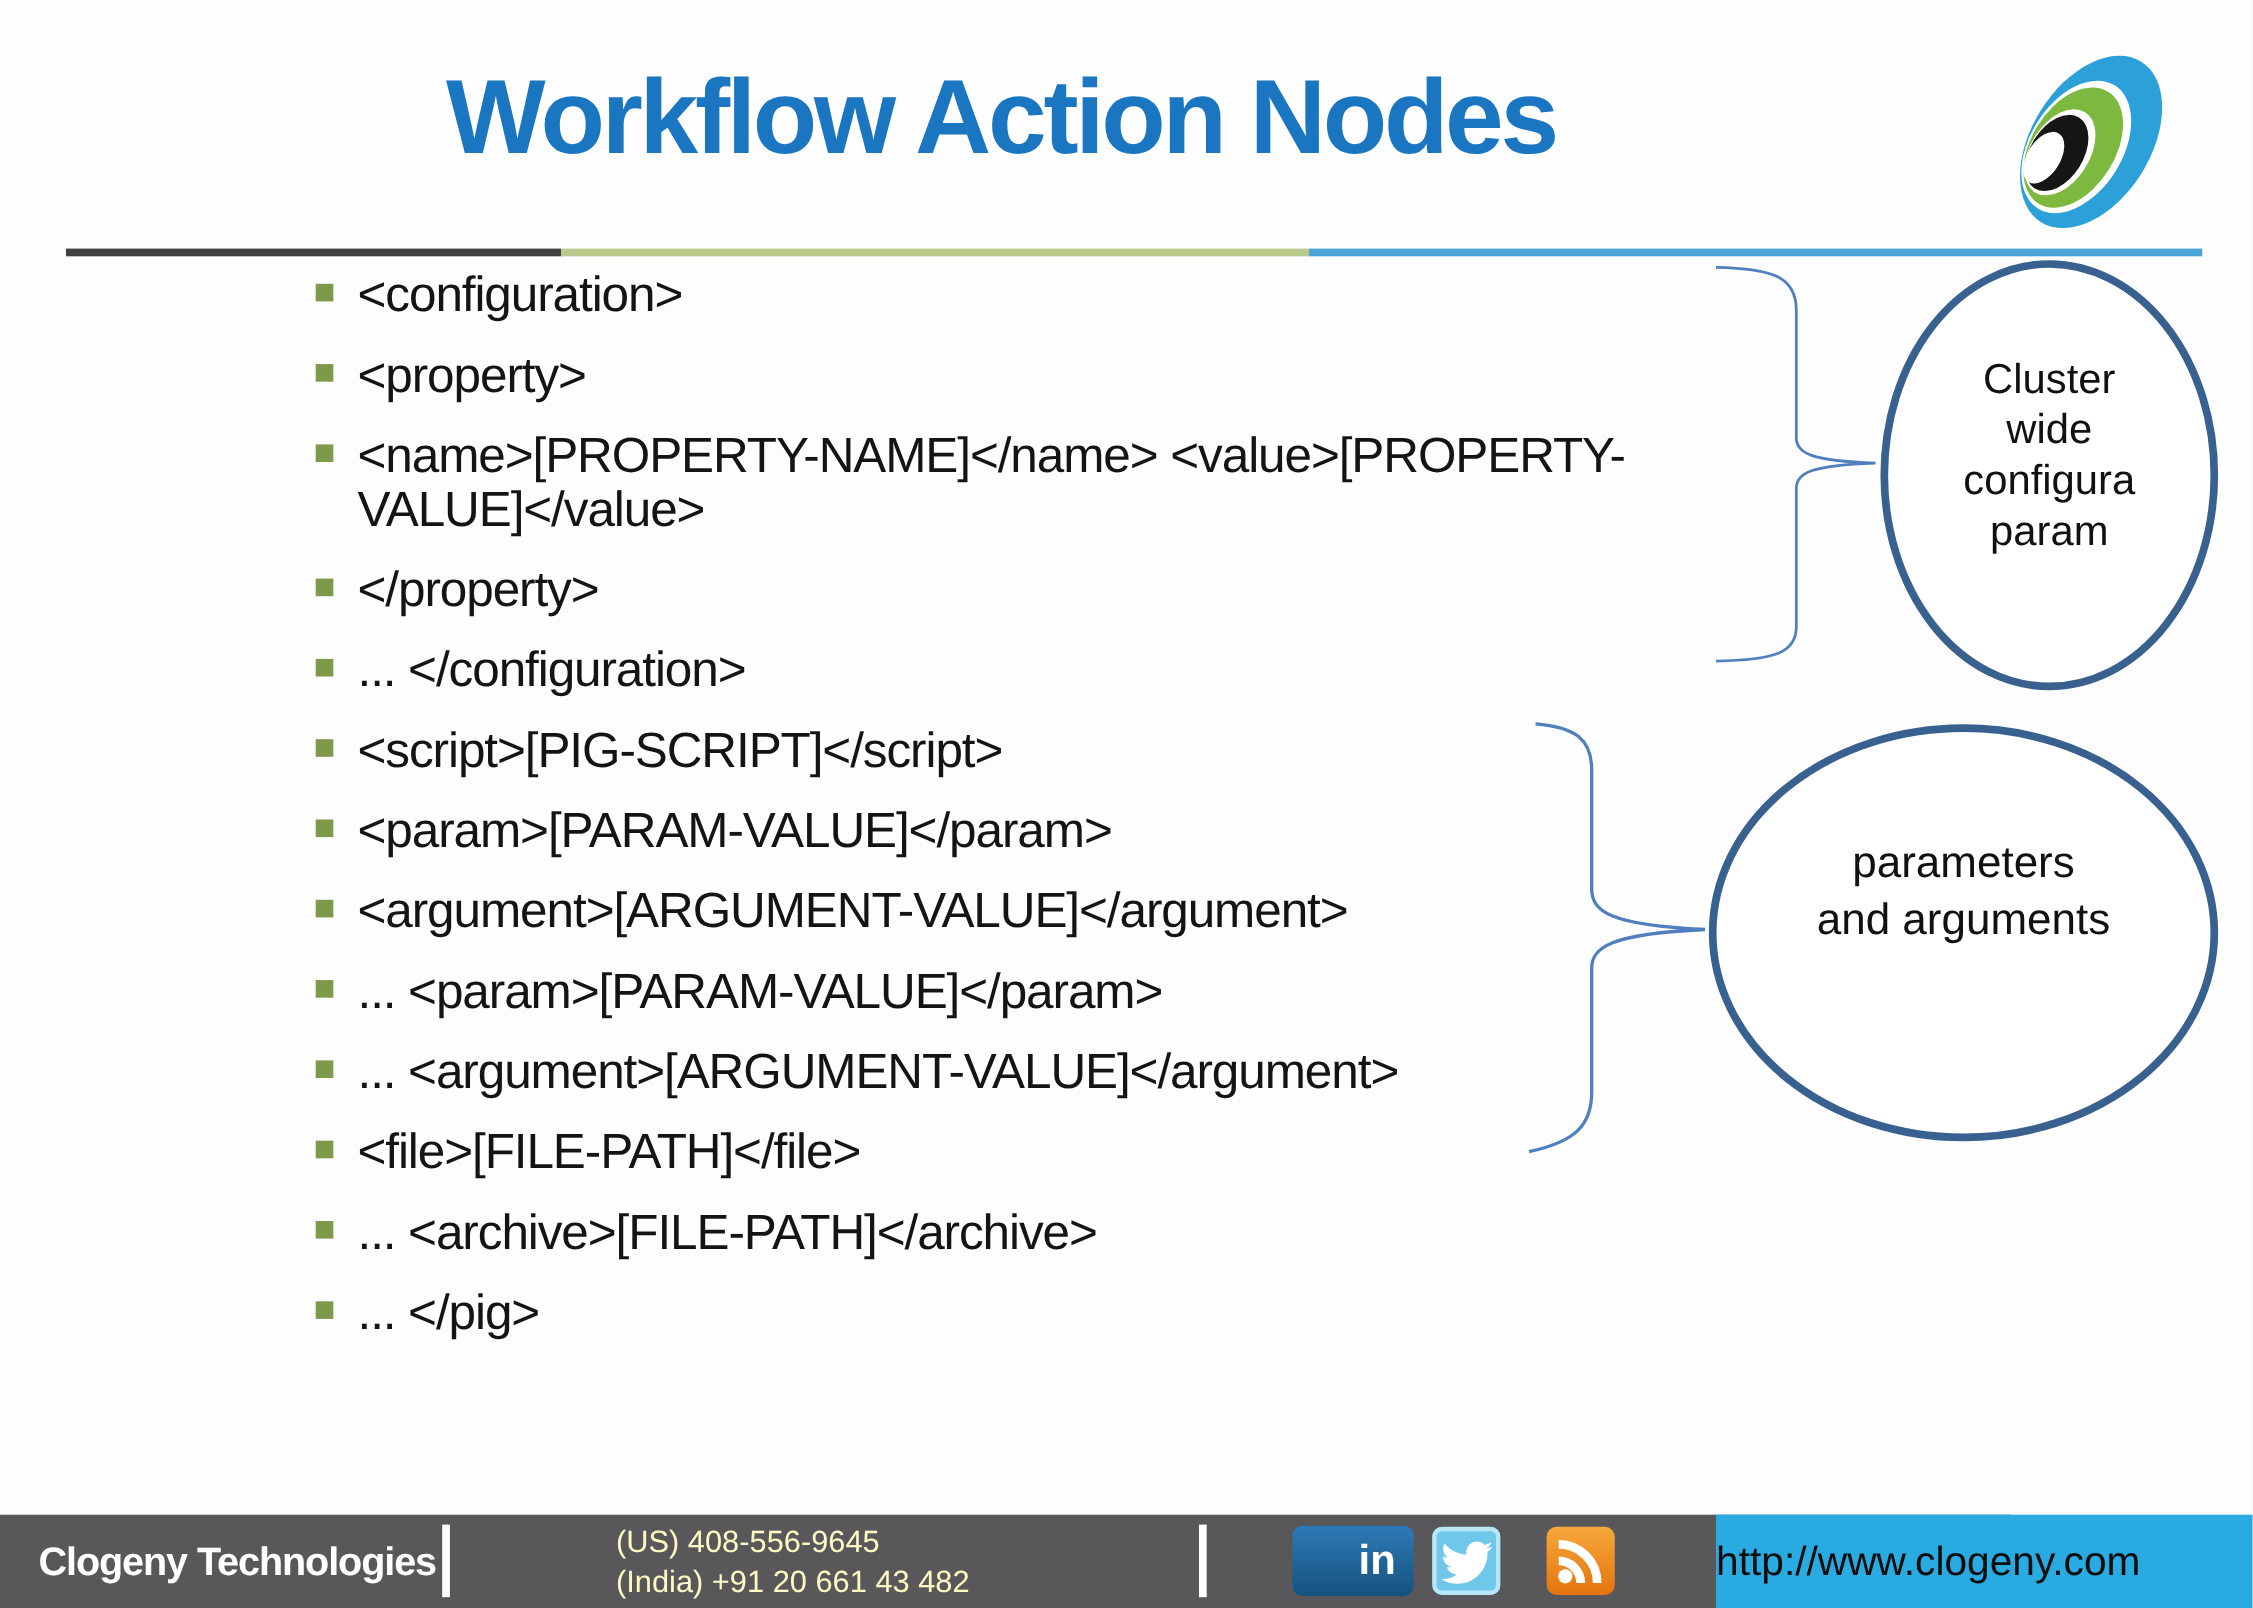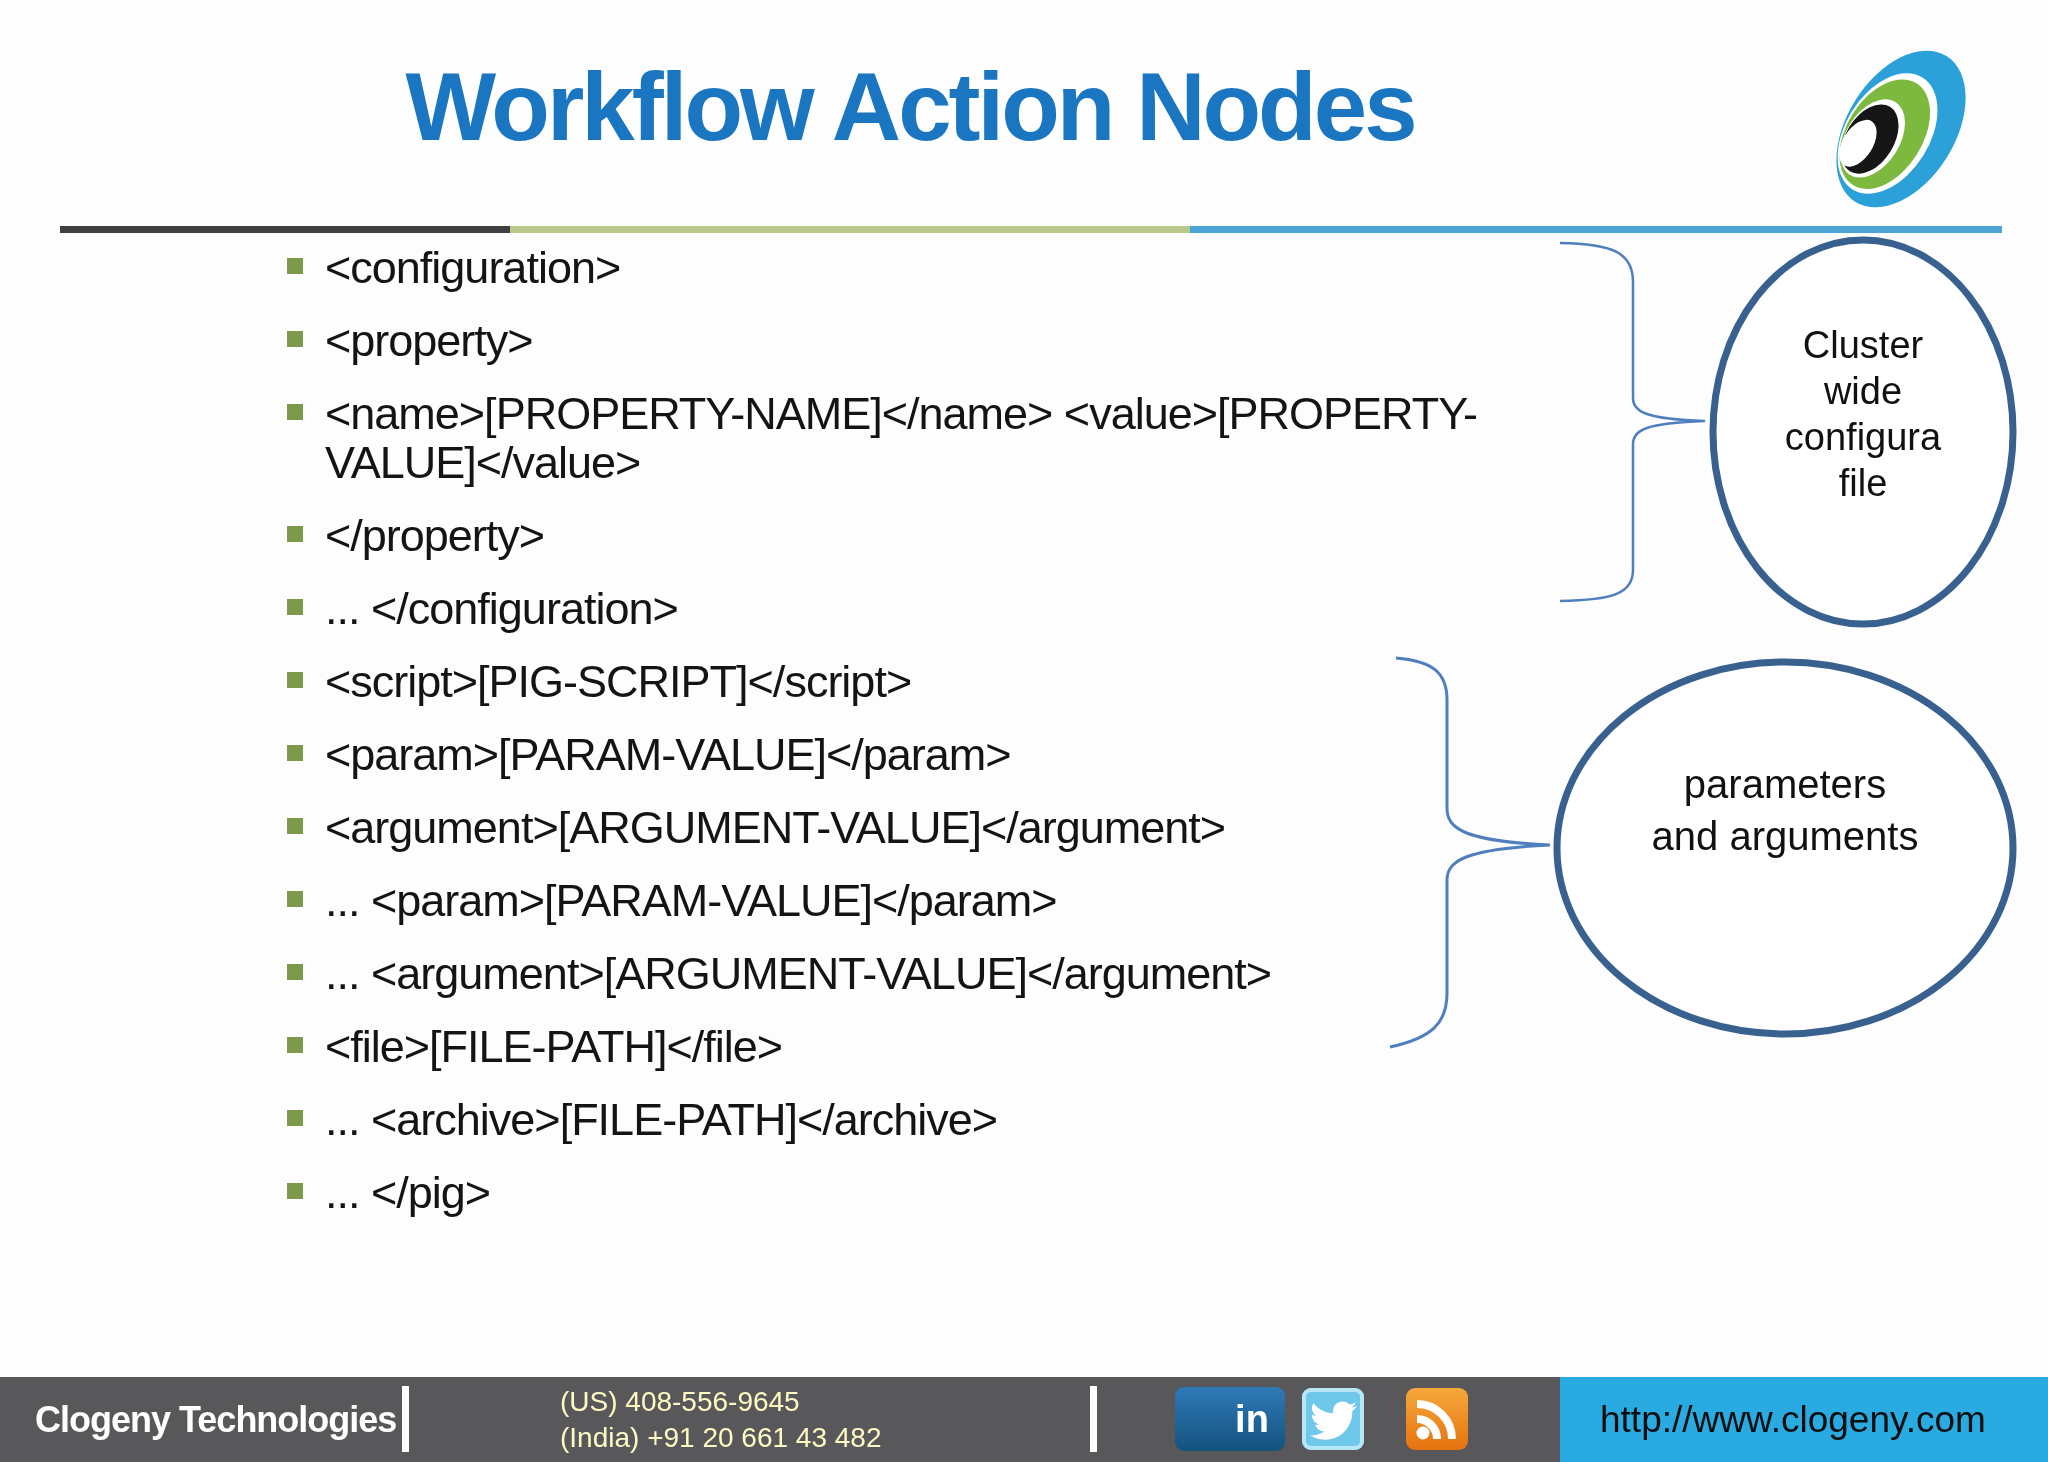--- a/index.html
+++ b/index.html
@@ -37,21 +37,21 @@
   .phones{position:absolute;left:560px;top:7px;font-size:28px;line-height:36px;color:#fef9c3;}
   .icon{position:absolute;border-radius:9px;}
   .linkedin{left:1175px;top:10px;width:66px;height:64px;
             background:linear-gradient(#2e7ab8,#14527e);display:flex;align-items:center;
             justify-content:center;color:#fff;font-weight:bold;font-size:38px;padding-left:44px;}
   .twitter{left:1302px;top:11px;width:62px;height:62px;background:#6fc7e9;
            box-shadow:inset 0 0 0 4px #b7e6f7;}
   .rss{left:1406px;top:11px;width:62px;height:62px;background:linear-gradient(#f6a83b,#e5730f);}
   .urlpanel{position:absolute;left:1560px;top:0;width:488px;height:85px;background:#29abe2;
             display:flex;align-items:center;}
-  .urlpanel span{padding-left:40px;font-size:37px;color:#0d0d0d;white-space:nowrap;}
+  .urlpanel span{font-size:37px;color:#0d0d0d;white-space:nowrap;}
 </style>
 </head>
 <body>
 
 <div class="slide">
 
   <div class="title">Workflow Action Nodes</div>
 
   <svg class="logo" width="190" height="178" viewBox="0 0 190 178">
     <defs>
@@ -163,21 +163,21 @@
     <path d="M1560,243 C1612,244 1633,252 1633,282 L1633,398 C1633,412 1646,419 1705,421 C1646,423 1633,430 1633,444 L1633,570 C1633,594 1612,600 1560,601" fill="none" stroke="#4f7fbe" stroke-width="2.5"></path>
     <path d="M1396,658 C1432,661 1447,672 1447,700 L1447,808 C1447,828 1462,841 1550,845 C1462,849 1447,862 1447,880 L1447,993 C1447,1023 1432,1038 1390,1047" fill="none" stroke="#4f7fbe" stroke-width="3"></path>
     <ellipse cx="1863" cy="432" rx="150" ry="192" fill="#ffffff" stroke="#38618f" stroke-width="7"></ellipse>
     <ellipse cx="1785" cy="848" rx="228" ry="186" fill="#ffffff" stroke="#38618f" stroke-width="7"></ellipse>
   </svg>
 
   <div class="etext etext1">
     <span>Cluster</span>
     <span>wide</span>
     <span>configura</span>
-    <span>file</span>
+    <span>param</span>
   </div>
   <div class="etext etext2">
     <span>parameters</span>
     <span>and arguments</span>
   </div>
 
   <div class="footer">
     <div class="company">Clogeny Technologies</div>
     <div class="fdivider d1"></div>
     <div class="phones">

